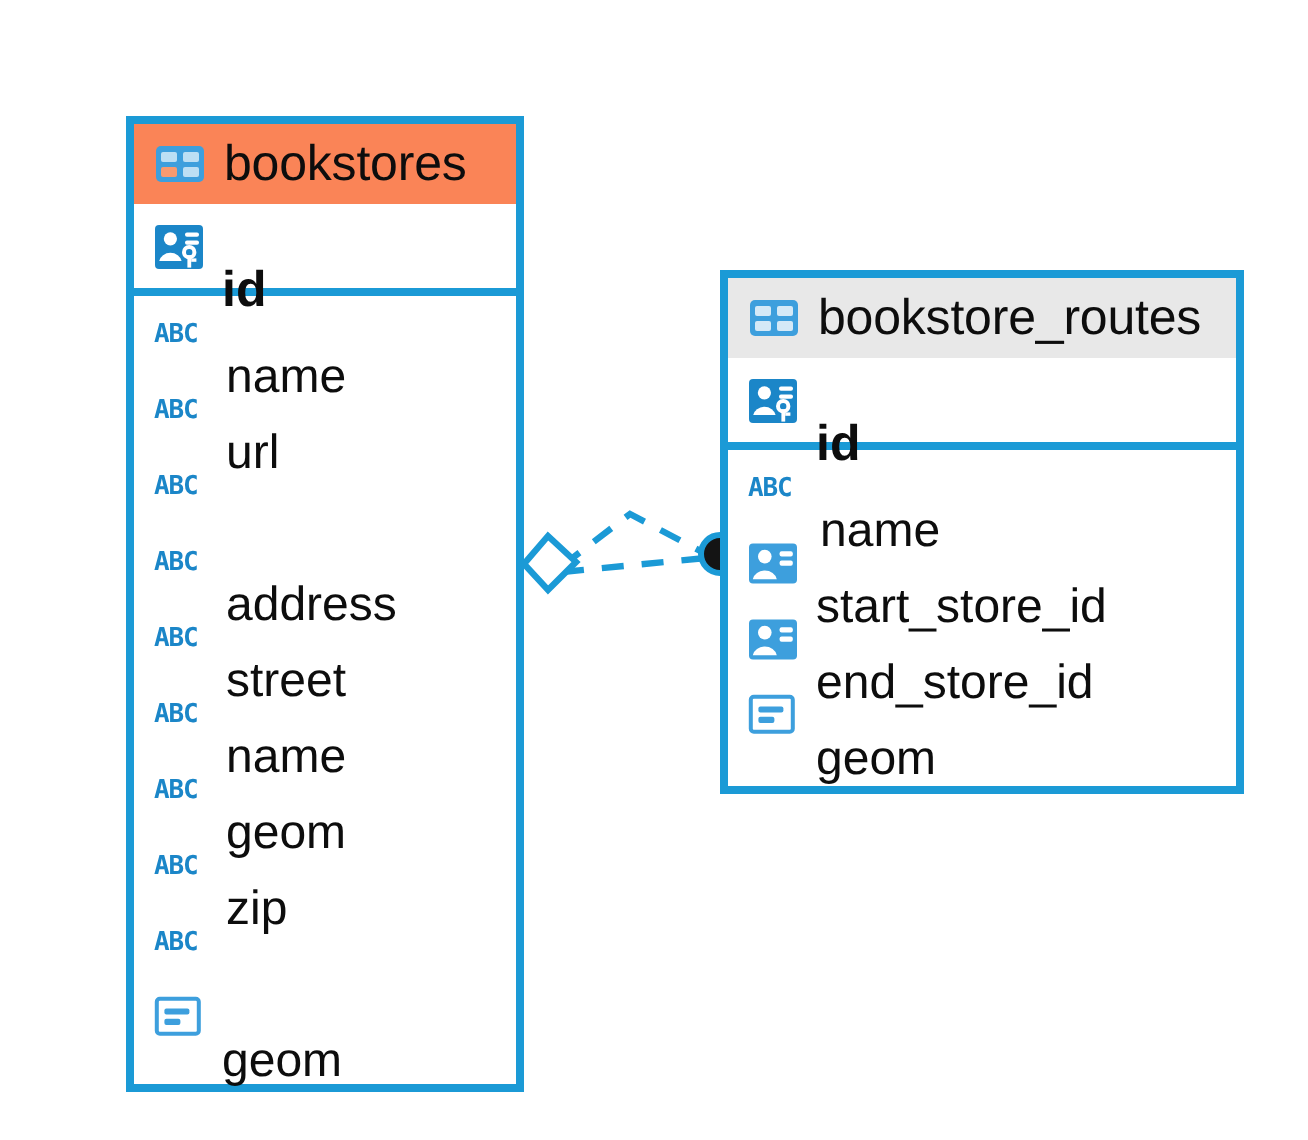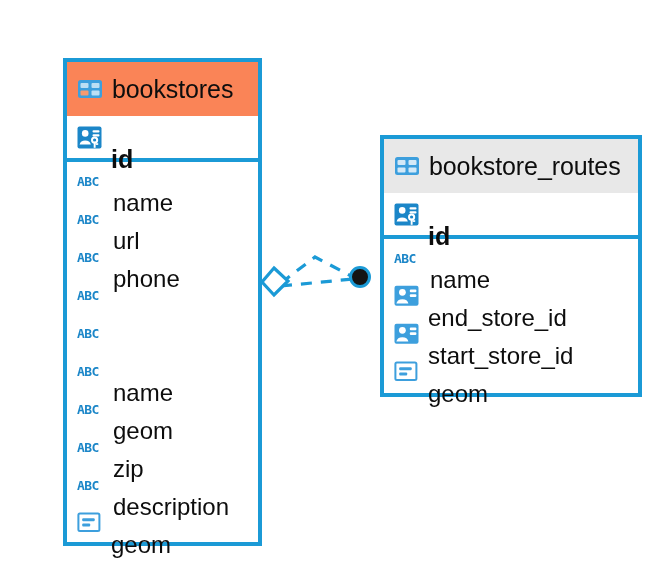--- a/index.html
+++ b/index.html
@@ -14,21 +14,21 @@
   .entity{
     position:absolute;
     box-sizing:border-box;
     border:4px solid var(--edge,#1b9ad6);
     background:#ffffff;
   }
   .entity-header{
     display:flex;align-items:center;
     gap:9px;
     padding:4px 10px;
-    height:54px;
+    height:40px;
     box-sizing:border-box;
     font-size:25px;
     color:#0d0d0d;
     letter-spacing:-0.1px;
   }
   .entity-header.accent{background:#fa8457;}
   .entity-header.muted{background:#e8e8e8;}
 
   .pk-row{
     display:flex;align-items:center;gap:9px;
@@ -105,55 +105,55 @@
     <div class="field-row">
       <span class="abc-ico">ABC</span>
       <span class="field-label">name</span>
     </div>
     <div class="field-row">
       <span class="abc-ico">ABC</span>
       <span class="field-label">url</span>
     </div>
     <div class="field-row">
       <span class="abc-ico">ABC</span>
-      <span class="field-label">phone</span>
-    </div>
-    <div class="field-row">
-      <span class="abc-ico">ABC</span>
-    </div>
-    <div class="field-row">
-      <span class="abc-ico">ABC</span>
+    </div>
+    <div class="field-row">
+      <span class="abc-ico">ABC</span>
+      <span class="field-label">address</span>
+    </div>
+    <div class="field-row">
+      <span class="abc-ico">ABC</span>
+      <span class="field-label">street</span>
     </div>
     <div class="field-row">
       <span class="abc-ico">ABC</span>
       <span class="field-label">name</span>
     </div>
     <div class="field-row">
       <span class="abc-ico">ABC</span>
       <span class="field-label">geom</span>
     </div>
     <div class="field-row">
       <span class="abc-ico">ABC</span>
       <span class="field-label">zip</span>
     </div>
     <div class="field-row">
       <span class="abc-ico">ABC</span>
-      <span class="field-label">description</span>
     </div>
     <div class="field-row">
       <svg class="ico" width="25" height="22" viewBox="0 0 25 22">
         <rect x="1.4" y="1.4" width="21" height="17.5" rx="1.5" fill="#ffffff" stroke="#3d9fdd" stroke-width="2"></rect>
         <rect x="5.2" y="6.2" width="12.5" height="3.1" rx="1" fill="#3d9fdd"></rect>
         <rect x="5.2" y="11.4" width="8" height="3.1" rx="1" fill="#3d9fdd"></rect>
       </svg>
       <span class="field-label">geom</span>
     </div>
   </div>
 
-  <div class="entity" style="left:380px;top:135px;width:262px;height:262px;">
+  <div class="entity" style="left:360px;top:135px;width:262px;height:262px;">
 
     <div class="entity-header muted">
       <svg class="ico" width="26" height="20" viewBox="0 0 26 20">
         <rect x="1" y="1" width="24" height="18" rx="2.5" fill="#3d9fdd"></rect>
         <rect x="3.5" y="4" width="8" height="5" rx="1" fill="#d4e9f7"></rect>
         <rect x="14.5" y="4" width="8" height="5" rx="1" fill="#d4e9f7"></rect>
         <rect x="3.5" y="11.5" width="8" height="5" rx="1" fill="#d4e9f7"></rect>
         <rect x="14.5" y="11.5" width="8" height="5" rx="1" fill="#d4e9f7"></rect>
       </svg>
       <span>bookstore_routes</span>
@@ -178,31 +178,31 @@
       <span class="field-label">name</span>
     </div>
     <div class="field-row">
       <svg class="ico" width="25" height="22" viewBox="0 0 25 22">
         <rect x="0.5" y="0.8" width="24" height="20" rx="2" fill="#3d9fdd"></rect>
         <circle cx="8.4" cy="7.3" r="3.4" fill="#ffffff"></circle>
         <path d="M 2.4 18.6 a 6.1 5.3 0 0 1 12 0 Z" fill="#ffffff"></path>
         <rect x="15.8" y="4.6" width="6.6" height="2.6" rx="1" fill="#ffffff"></rect>
         <rect x="15.8" y="9.3" width="6.6" height="2.6" rx="1" fill="#ffffff"></rect>
       </svg>
-      <span class="field-label">end_store_id</span>
+      <span class="field-label">start_store_id</span>
     </div>
     <div class="field-row">
       <svg class="ico" width="25" height="22" viewBox="0 0 25 22">
         <rect x="0.5" y="0.8" width="24" height="20" rx="2" fill="#3d9fdd"></rect>
         <circle cx="8.4" cy="7.3" r="3.4" fill="#ffffff"></circle>
         <path d="M 2.4 18.6 a 6.1 5.3 0 0 1 12 0 Z" fill="#ffffff"></path>
         <rect x="15.8" y="4.6" width="6.6" height="2.6" rx="1" fill="#ffffff"></rect>
         <rect x="15.8" y="9.3" width="6.6" height="2.6" rx="1" fill="#ffffff"></rect>
       </svg>
-      <span class="field-label">start_store_id</span>
+      <span class="field-label">end_store_id</span>
     </div>
     <div class="field-row">
       <svg class="ico" width="25" height="22" viewBox="0 0 25 22">
         <rect x="1.4" y="1.4" width="21" height="17.5" rx="1.5" fill="#ffffff" stroke="#3d9fdd" stroke-width="2"></rect>
         <rect x="5.2" y="6.2" width="12.5" height="3.1" rx="1" fill="#3d9fdd"></rect>
         <rect x="5.2" y="11.4" width="8" height="3.1" rx="1" fill="#3d9fdd"></rect>
       </svg>
       <span class="field-label">geom</span>
     </div>
   </div>

